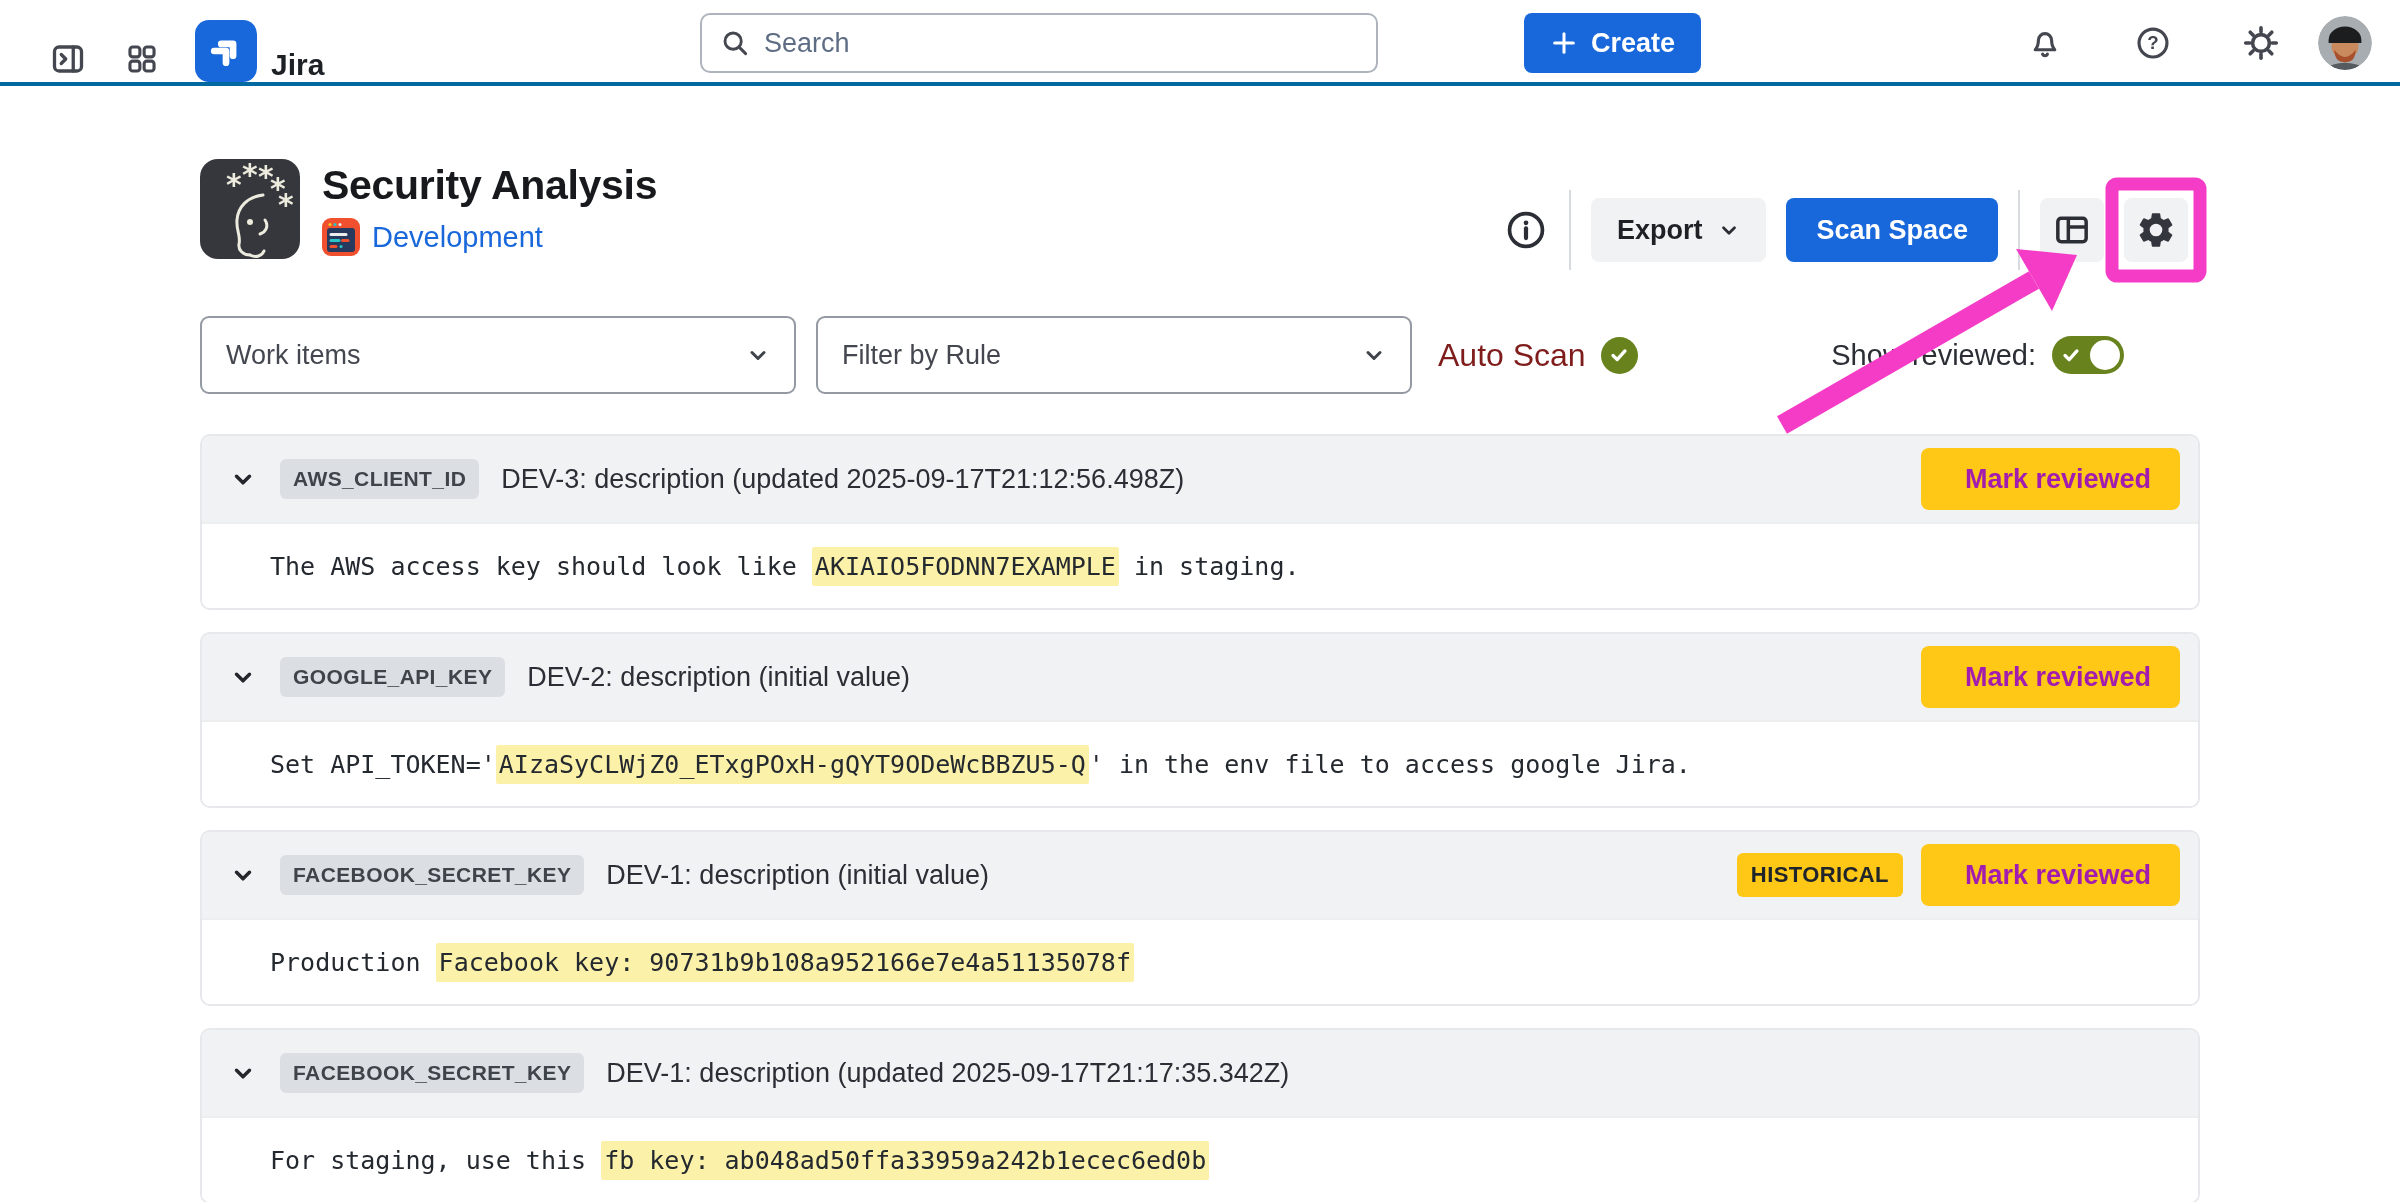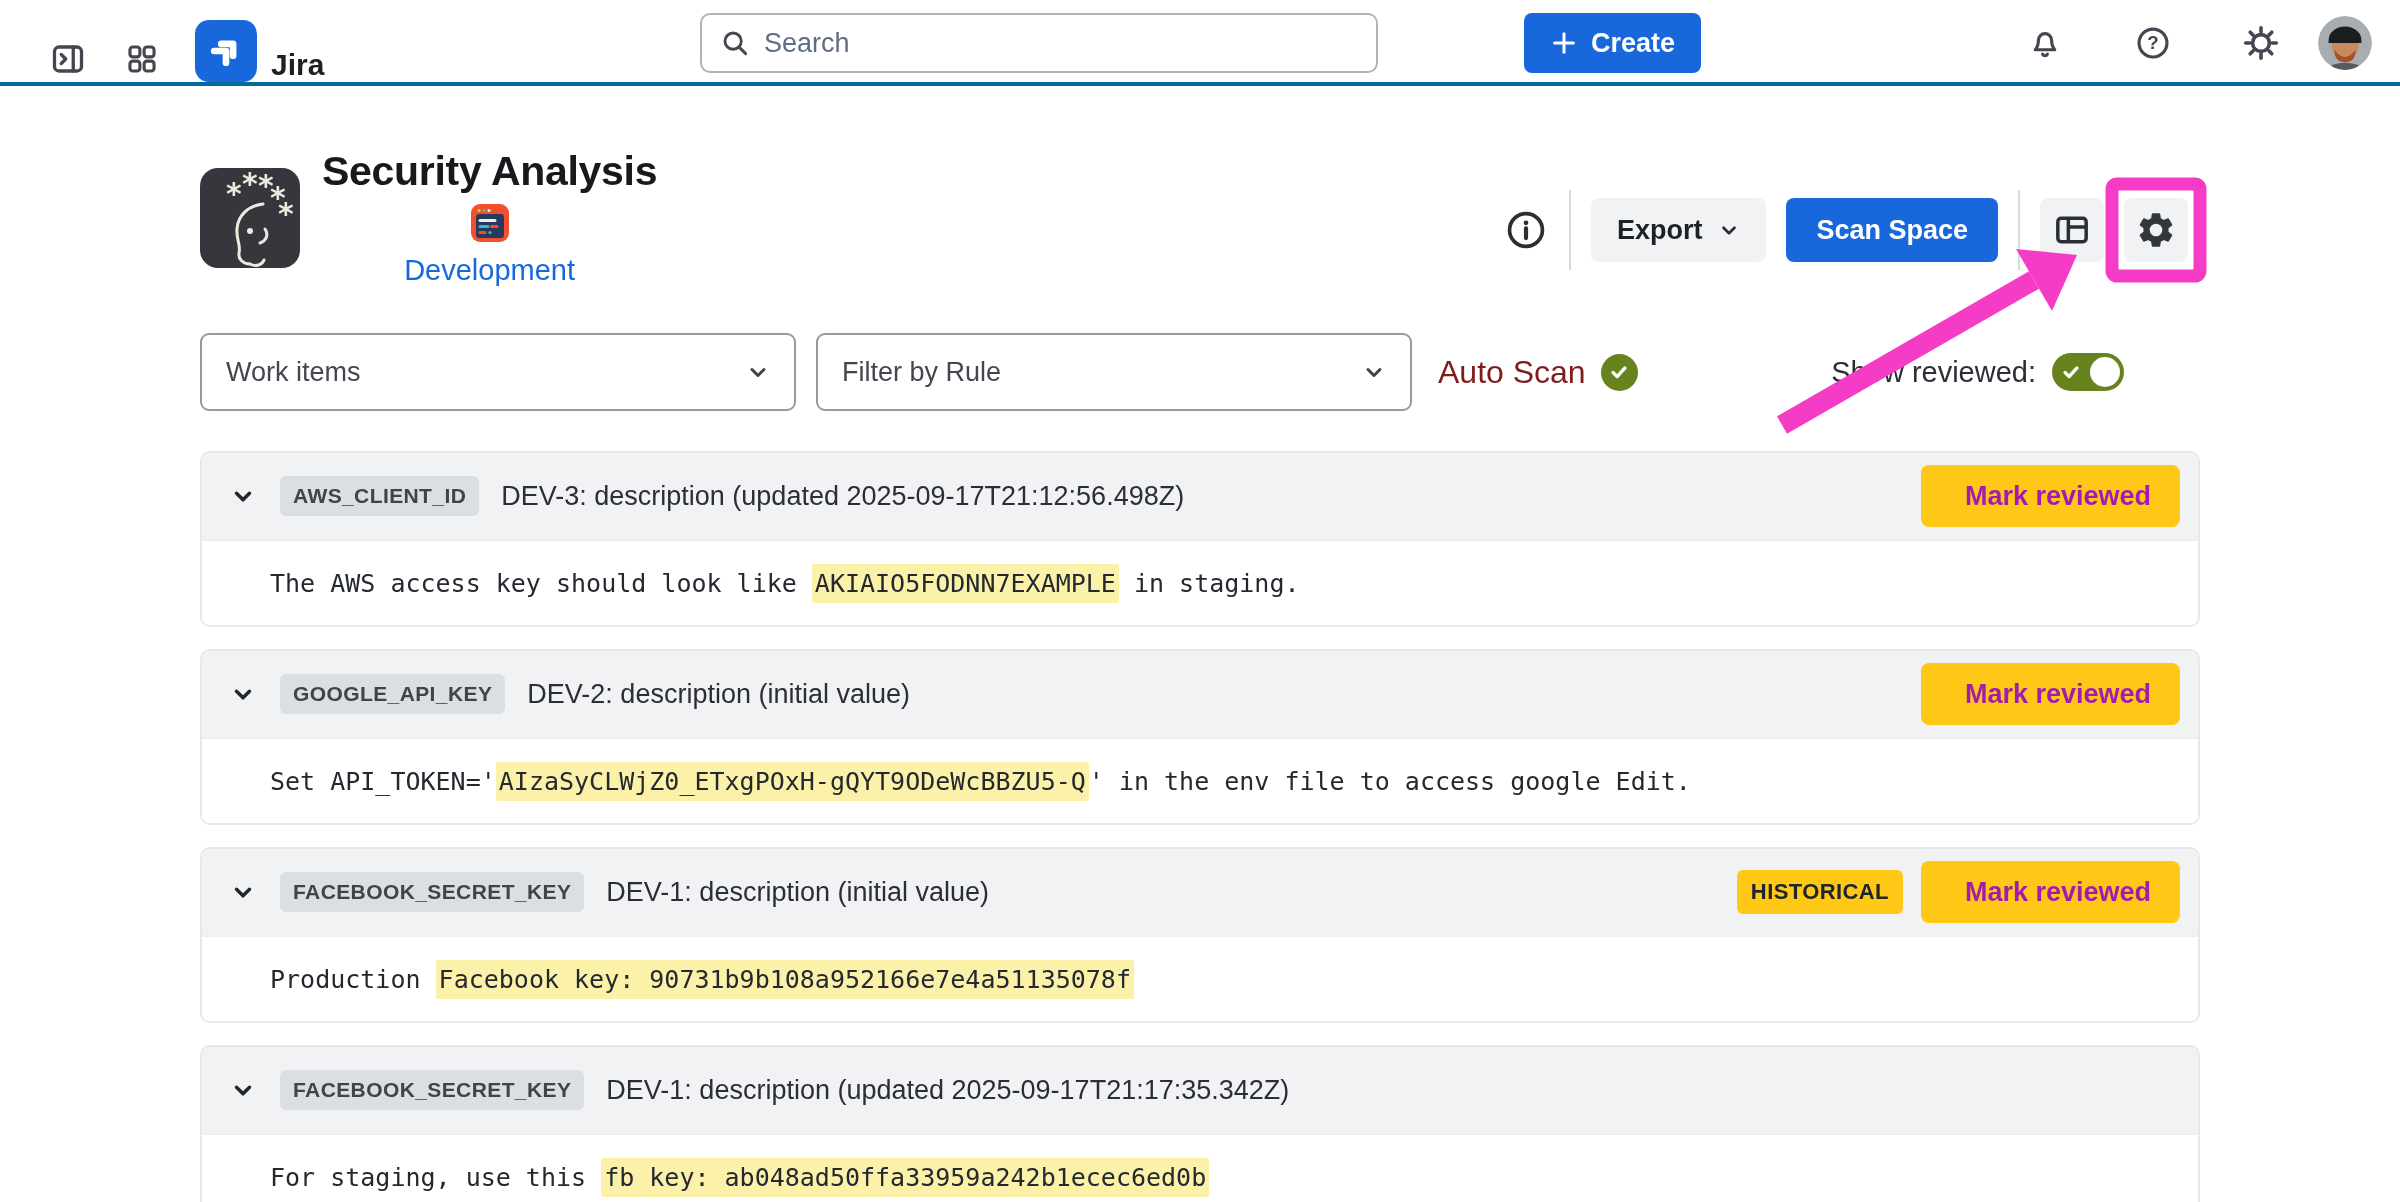--- a/index.html
+++ b/index.html
@@ -34,21 +34,21 @@
   .topbar-right{ position:absolute; right:28px; top:0; height:86px; display:flex;
                  align-items:center; gap:34px; }
   .avatar{ width:54px; height:54px; border-radius:50%; overflow:hidden; cursor:pointer; border:none; padding:0; background:none;}
 
   
   .page{ padding:0 200px; }
   .page-header{ margin-top:62px; display:flex; align-items:center; }
   .app-icon{ width:100px; height:100px; border-radius:18px; background:#35373D; flex:0 0 auto; }
   .title-block{ margin-left:22px; }
   .page-title{ font-size:41px; font-weight:700; color:#17191C; letter-spacing:-0.3px; }
-  .project-row{ display:flex; align-items:center; gap:12px; margin-top:9px;flex-direction:column; }
+  .project-row{ display:flex; align-items:center; gap:12px; margin-top:9px; }
   .project-link{ color:#1868DB; font-size:29px; font-weight:500; text-decoration:none; cursor:pointer; }
 
   .header-actions{ margin-left:auto; display:flex; align-items:center; gap:20px;
                    align-self:flex-start; margin-top:42px; margin-right:12px; }
   .v-divider{ width:2px; height:80px; background:#D7DADF; }
   .btn-export{ background:#F1F2F4; border:none; border-radius:8px; height:64px; padding:0 26px;
                font-size:27px; font-weight:600; color:#1D2125; display:flex; align-items:center;
                gap:16px; font-family:inherit; cursor:pointer; }
   .btn-scan{ background:#1868DB; border:none; border-radius:8px; height:64px; padding:0 30px;
              font-size:27px; font-weight:600; color:#fff; font-family:inherit; cursor:pointer; }
@@ -357,21 +357,21 @@
             </svg>
       </button>
       <span class="rule-badge">GOOGLE_API_KEY</span>
       <span class="finding-title">DEV-2: description (initial value)</span>
       <span class="right-group">
 
         <button class="btn-action btn-yellow">Mark reviewed</button>
       </span>
     </div>
     <div class="group-body">
-      <span class="mono"><span>Set API_TOKEN='</span><mark class="secret">AIzaSyCLWjZ0_ETxgPOxH-gQYT9ODeWcBBZU5-Q</mark><span>' in the env file to access google Edit.</span></span>
+      <span class="mono"><span>Set API_TOKEN='</span><mark class="secret">AIzaSyCLWjZ0_ETxgPOxH-gQYT9ODeWcBBZU5-Q</mark><span>' in the env file to access google Jira.</span></span>
     </div>
   </section>
 
   <section class="group">
     <div class="group-header">
       <button class="row-chevron">
         <svg width="26" height="26" viewBox="0 0 24 24" fill="none" stroke="#24272C" stroke-width="3.2" stroke-linecap="round" stroke-linejoin="round">
               <polyline points="6,9.5 12,15.5 18,9.5"></polyline>
             </svg>
       </button>

